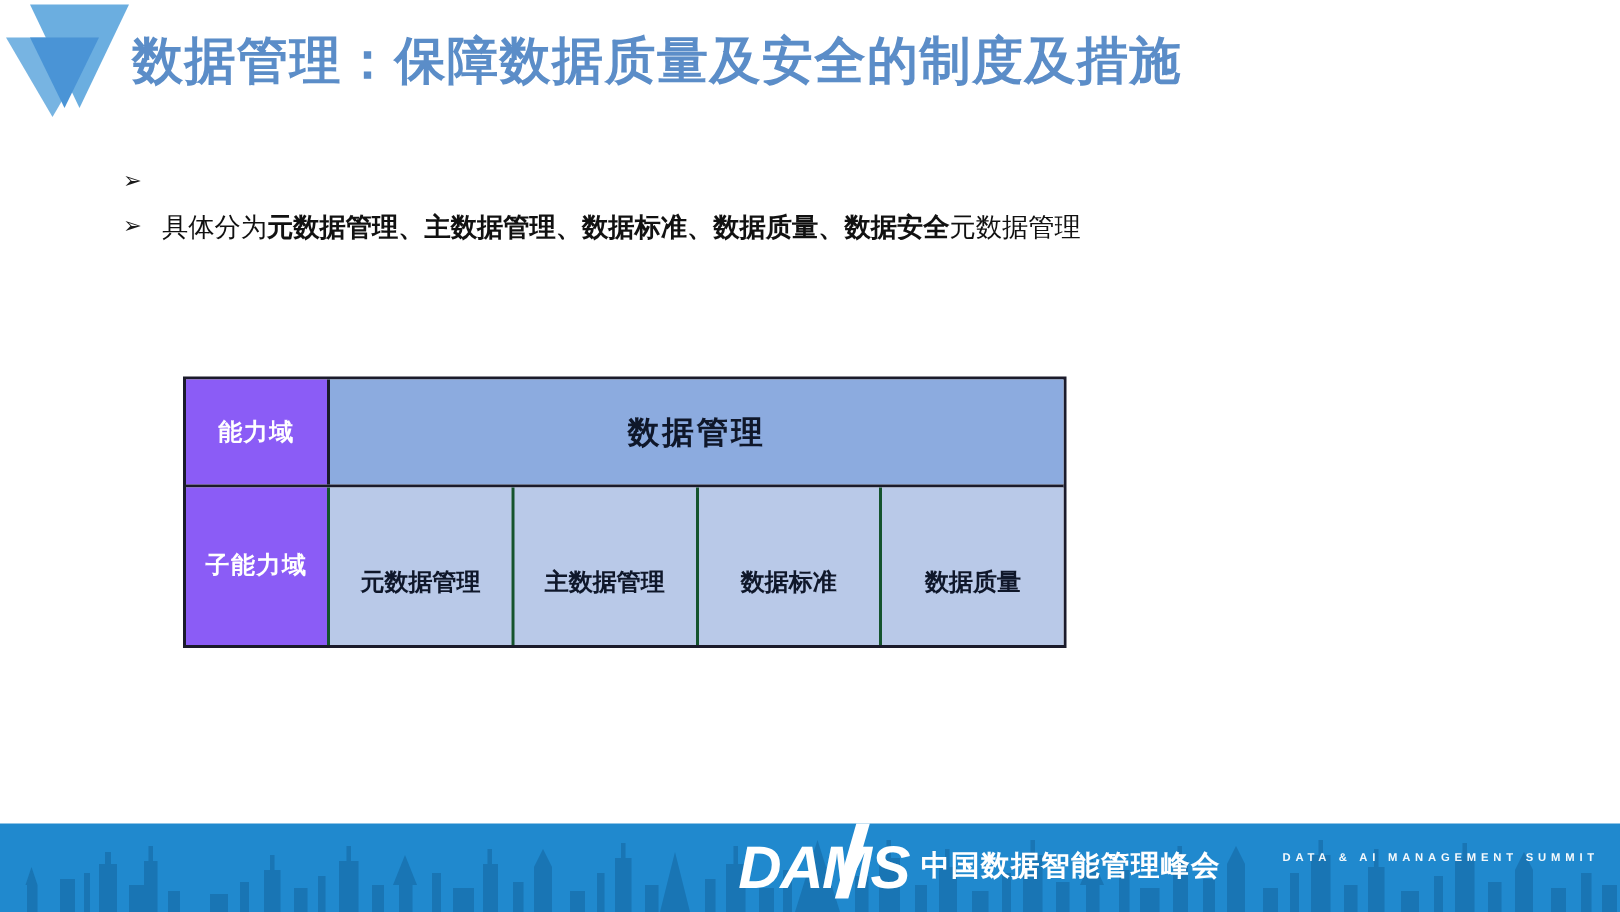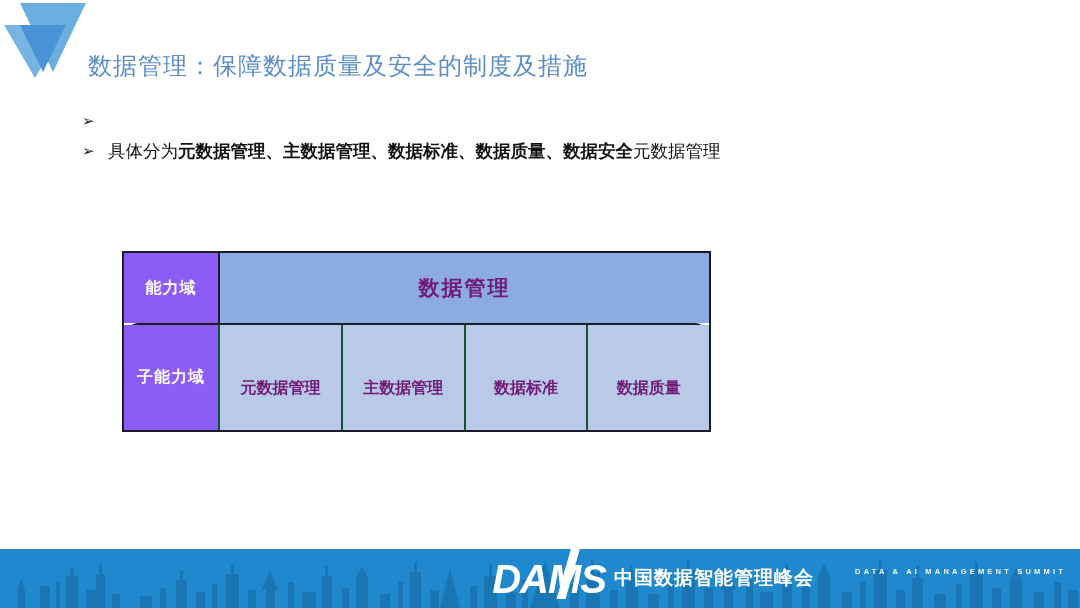--- a/index.html
+++ b/index.html
@@ -28,26 +28,25 @@
     top: 0px;
     width: 82px;
     height: 82px;
   }
   .logo-mark svg { display: block; }
 
   .slide-title {
     position: absolute;
     left: 88px;
     top: 18px;
-    font-size: 24px;
-    font-weight: normal;
+    font-size: 34px;
+    font-weight: bold;
     color: #5B8DC8;
     letter-spacing: 1px;
     white-space: nowrap;
-    margin-top: 32px;
   }
 
   
   .bullets {
     position: absolute;
     left: 82px;
     top: 106px;
     width: 860px;
   }
   .bullet-row {
@@ -79,29 +78,29 @@
     border: 2px solid #1b1b2b;
     box-sizing: border-box;
     display: flex;
     flex-direction: column;
   }
   .table-row {
     display: flex;
     box-sizing: border-box;
   }
   .row-domain { height: 70px; }
-  .row-subdomain { height: 107px; border-top: 2px solid #1b1b2b; border-radius: 15px; }
+  .row-subdomain { height: 107px; border-top: 2px solid #1b1b2b; }
 
   .cell {
     box-sizing: border-box;
     display: flex;
     align-items: center;
     justify-content: center;
     font-weight: bold;
-    color: #701a75;
+    color: #0f172a;
   }
   .head-cell {
     flex: 0 0 94px;
     background: #8b5cf6;
     color: #ffffff;
     font-size: 16px;
     letter-spacing: 1px;
   }
   .domain-cell {
     flex: 1 1 auto;

